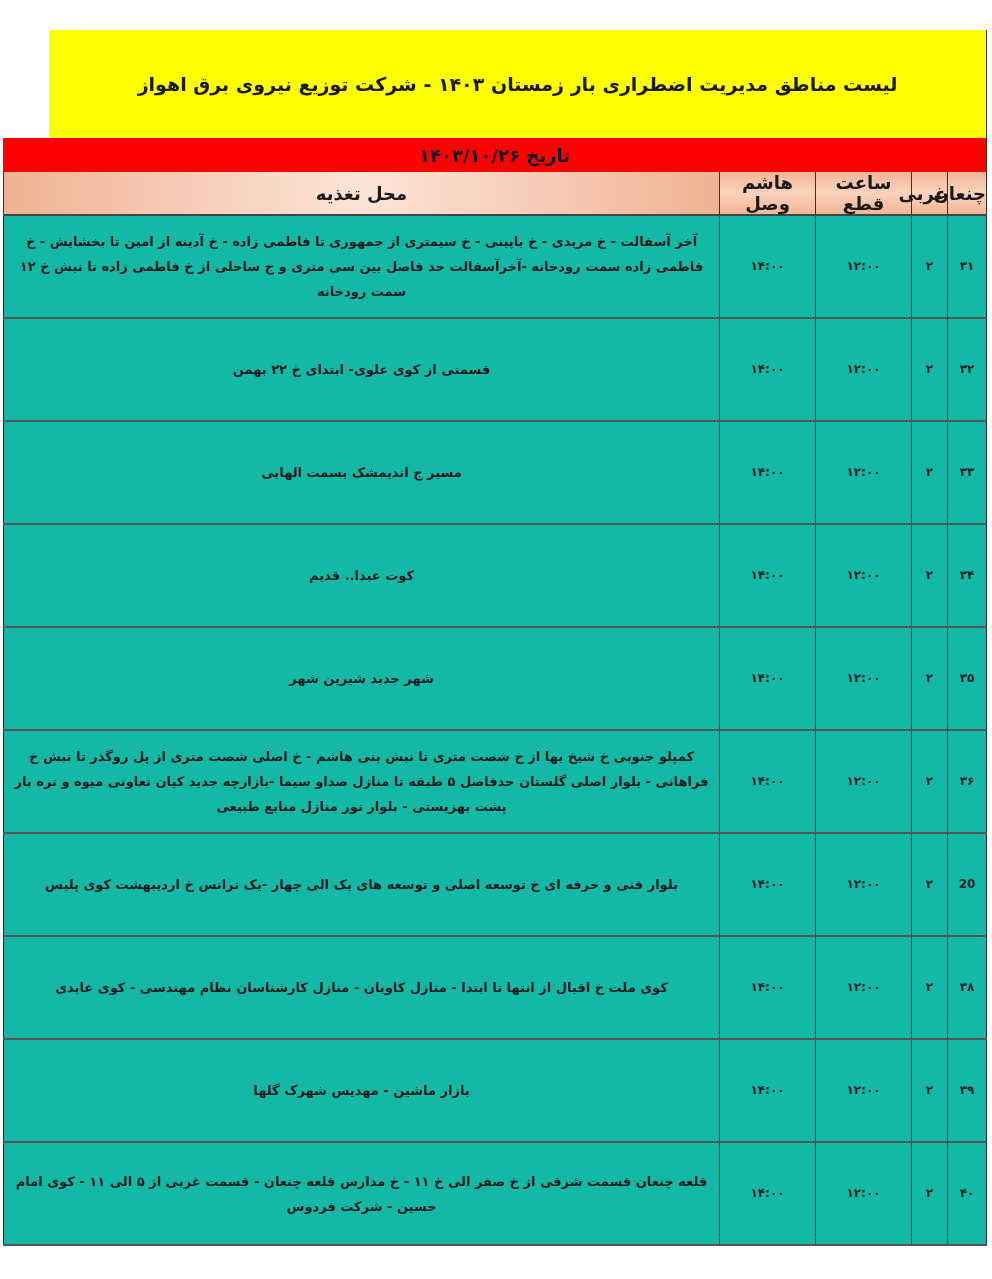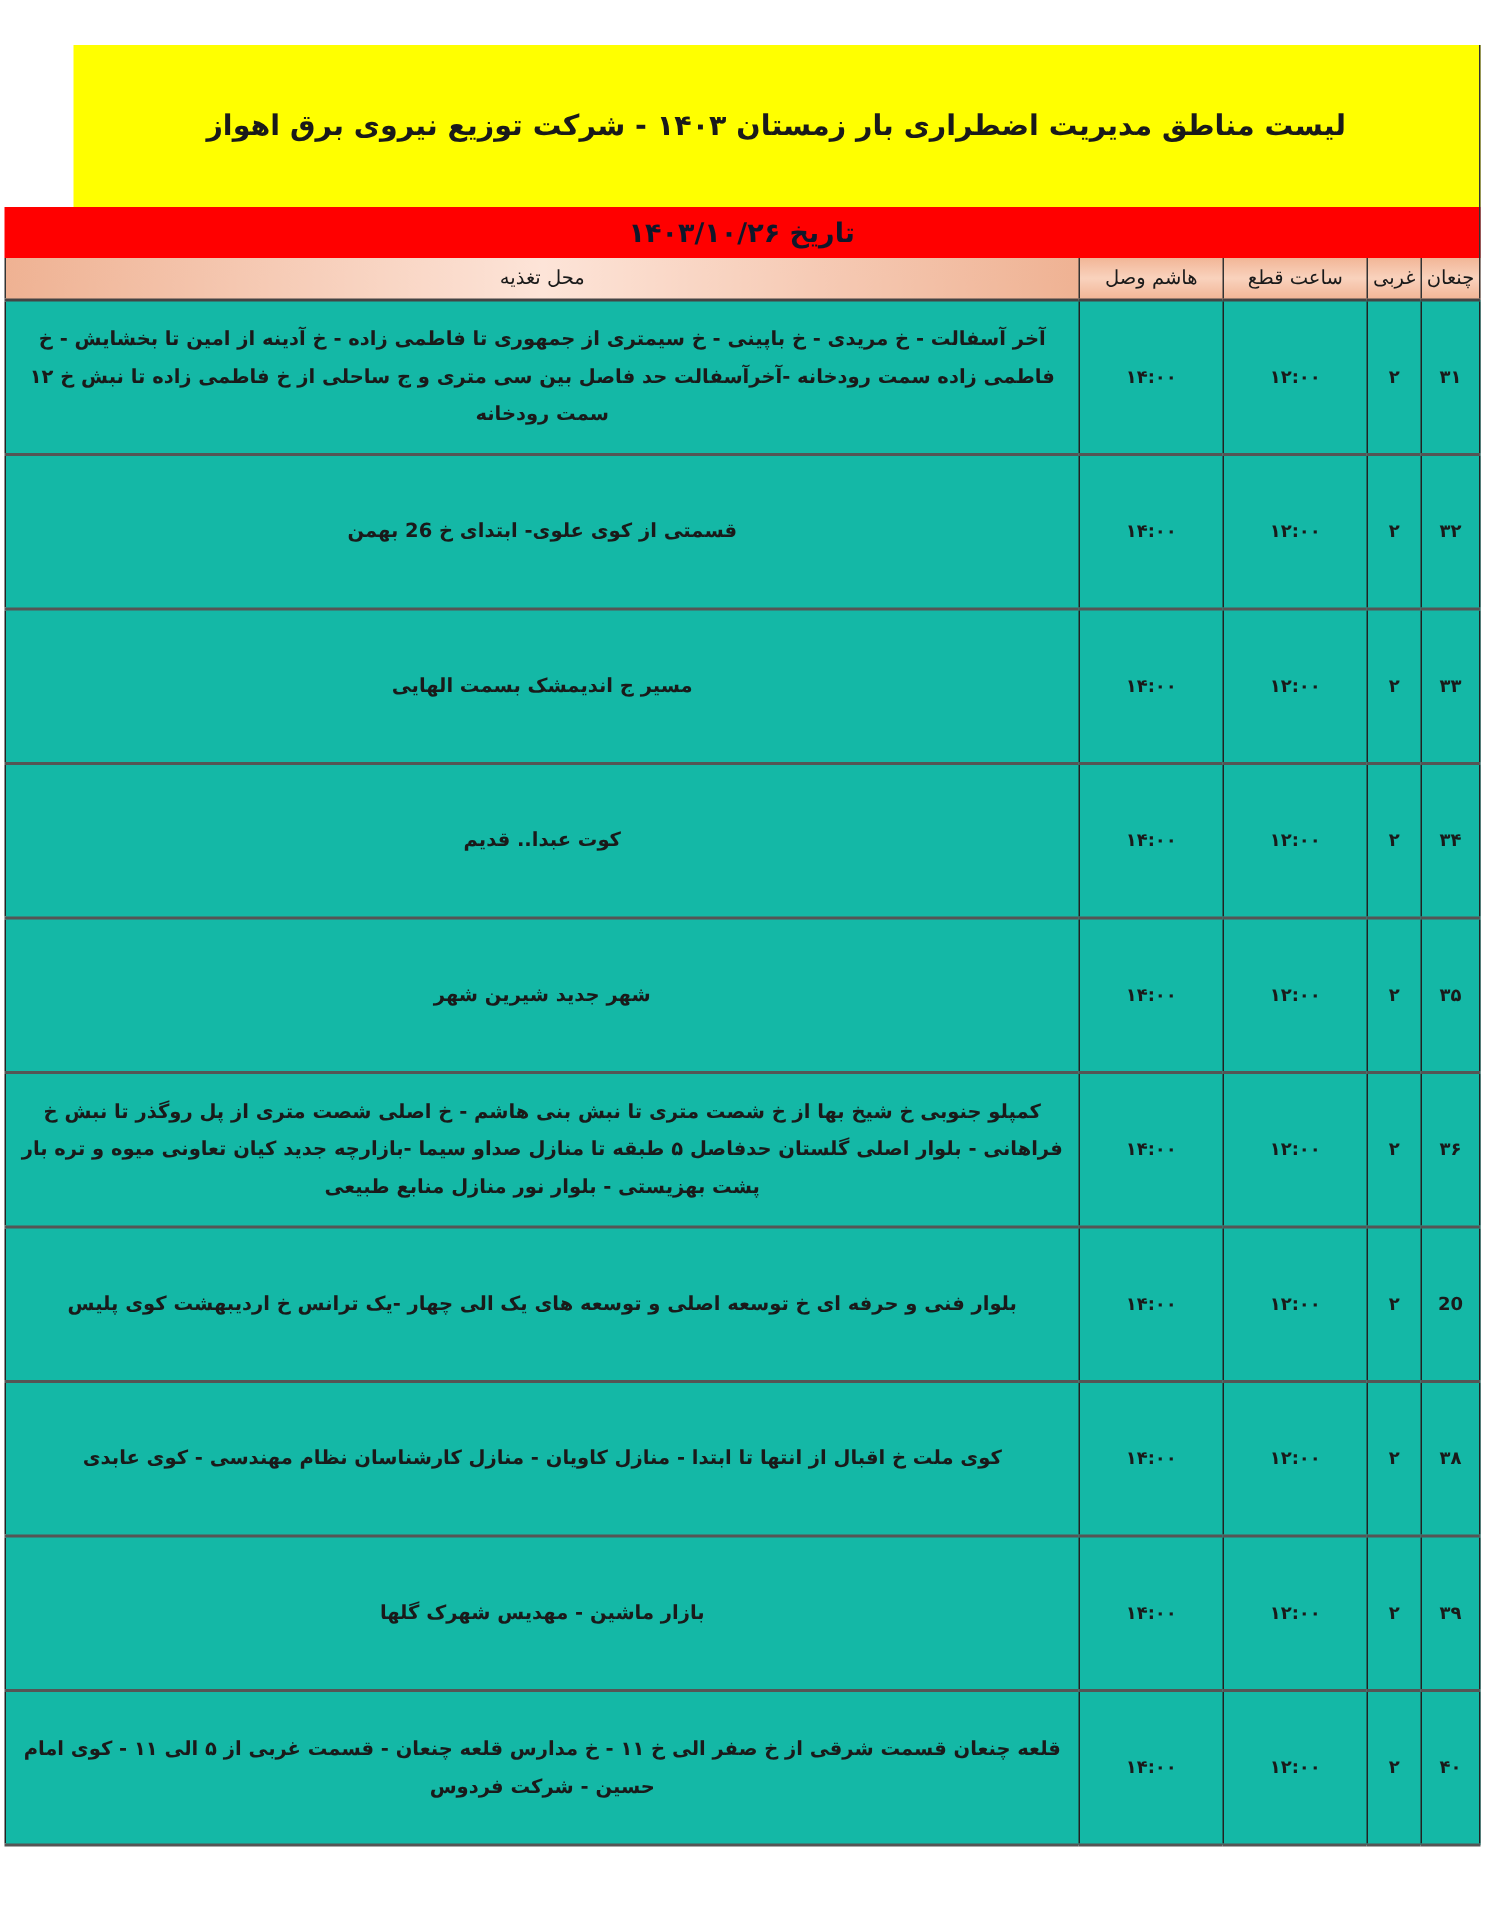--- a/index.html
+++ b/index.html
@@ -5,21 +5,21 @@
   html, body { margin: 0; padding: 0; background: #ffffff; }
   body { width: 992px; height: 1279px; position: relative; overflow: hidden;
          font-family: "DejaVu Sans", sans-serif; color: #1a1a1a; }
   .sheet { position: absolute; left: 3px; top: 30px; width: 984px; }
   .title-band { height: 108px; background: #ffff00; display: flex; align-items: center; justify-content: center;
                 direction: rtl; font-weight: bold; font-size: 19px; border-right: 1px solid #333; margin-left: 46px; }
   .date-band { height: 34px; background: #ff0000; display: flex; align-items: center; justify-content: center;
                direction: rtl; font-weight: bold; font-size: 18px; color: #0f172a; border-right: 1px solid #333; }
   table { border-collapse: collapse; width: 984px; table-layout: fixed; direction: rtl; }
   th { height: 27px; background: linear-gradient(to bottom, #f2b697 0%, #f9d2bd 50%, #f2b697 100%);
-       font-weight: normal; font-size: 13px; border-left: 1px solid #333; border-right: 1px solid #333;
+       font-weight: bold; font-size: 18px; border-left: 1px solid #333; border-right: 1px solid #333;
        border-bottom: 2px solid #444; padding: 0; }
   th.addr { background: linear-gradient(to right, #efb293 0%, #fde4d8 50%, #efb293 100%); }
   td { height: 101px; background: #14b8a6; border: 1px solid #222; border-bottom: 2px solid #555;
        text-align: center; vertical-align: middle; font-weight: bold; font-size: 13px; padding: 0 10px; line-height: 25px; }
   td.num { font-size: 12px; padding: 0; }
   .col-row { width: 39px; }
   .col-block { width: 36px; }
   .col-cut { width: 96px; }
   .col-conn { width: 96px; }
 </style>
@@ -52,21 +52,21 @@
         <td class="num">۲</td>
         <td class="num">۱۲:۰۰</td>
         <td class="num">۱۴:۰۰</td>
         <td>آخر آسفالت - خ مریدی - خ باپینی - خ سیمتری از جمهوری تا فاطمی زاده - خ آدینه از امین تا بخشایش - خ فاطمی زاده سمت رودخانه -آخرآسفالت حد فاصل بین سی متری و ج ساحلی از خ فاطمی زاده تا نبش خ ۱۲ سمت رودخانه</td>
       </tr>
       <tr>
         <td class="num">۳۲</td>
         <td class="num">۲</td>
         <td class="num">۱۲:۰۰</td>
         <td class="num">۱۴:۰۰</td>
-        <td>قسمتی از کوی علوی- ابتدای خ 26 بهمن</td>
+        <td>قسمتی از کوی علوی- ابتدای خ ۲۲ بهمن</td>
       </tr>
       <tr>
         <td class="num">۳۳</td>
         <td class="num">۲</td>
         <td class="num">۱۲:۰۰</td>
         <td class="num">۱۴:۰۰</td>
         <td>مسیر ج اندیمشک بسمت الهایی</td>
       </tr>
       <tr>
         <td class="num">۳۴</td>

